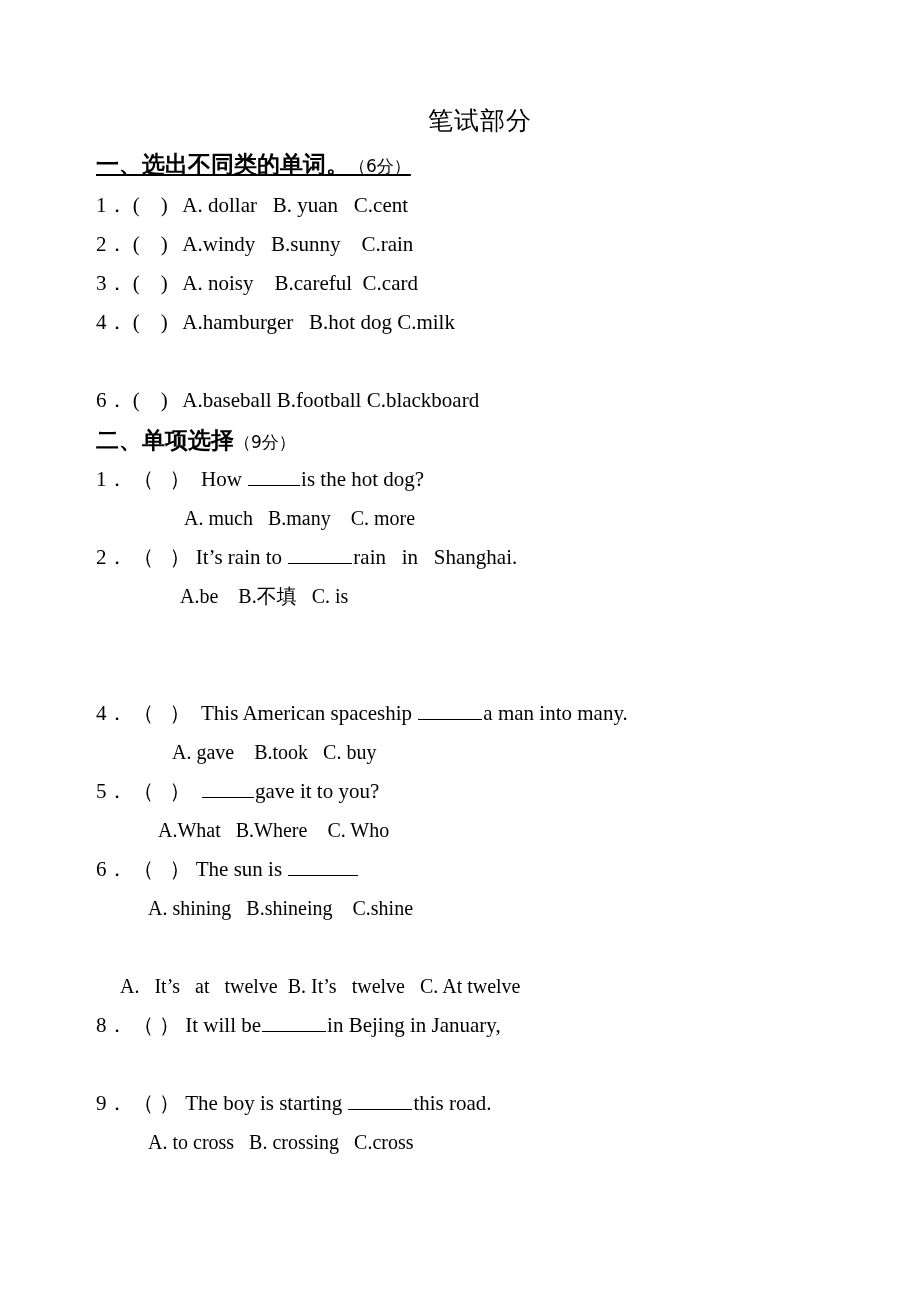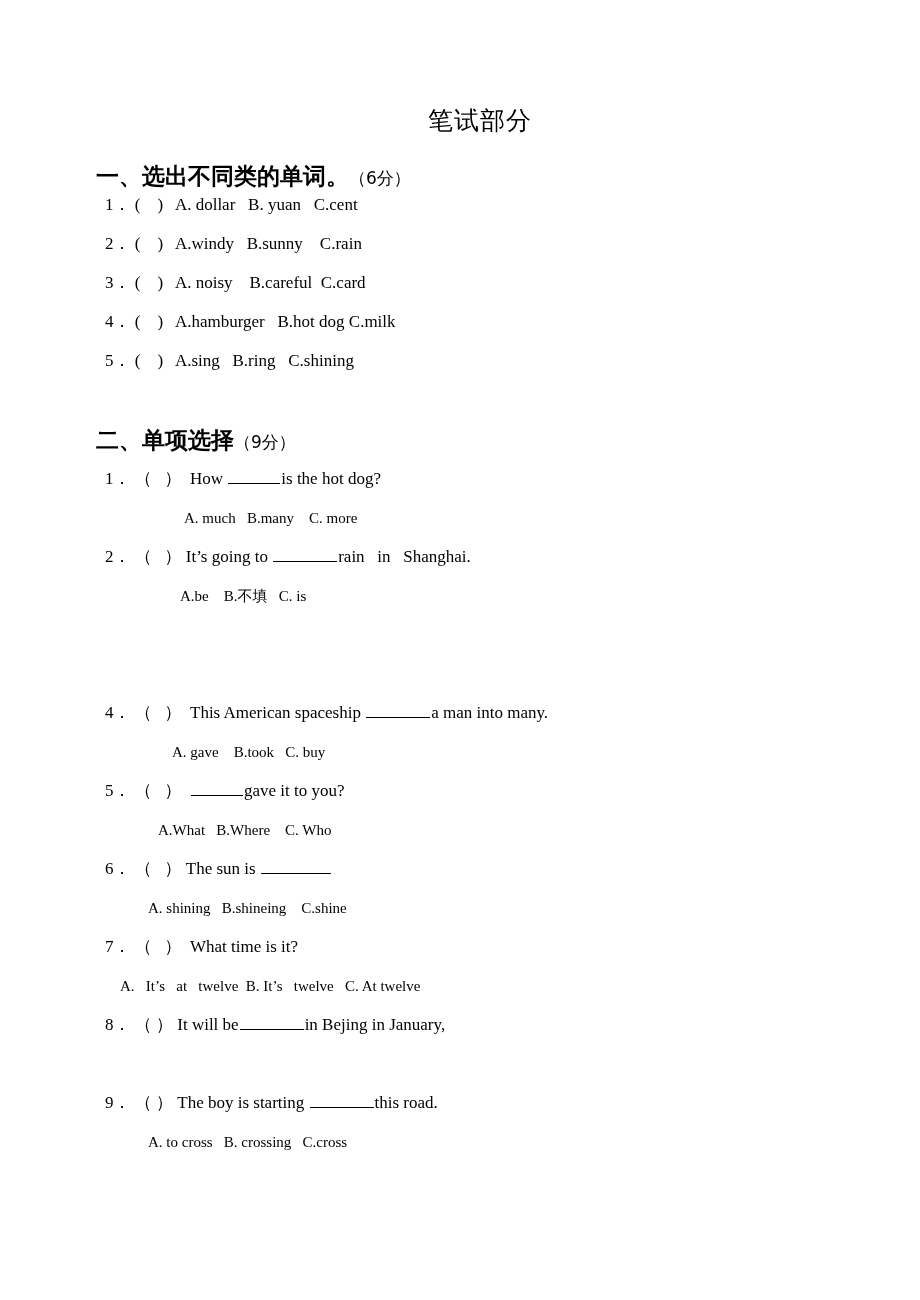--- a/index.html
+++ b/index.html
@@ -51,34 +51,34 @@
     font-size: 23px;
     line-height: 32px;
     white-space: nowrap;
   }
   .section-heading .pts-cn {
     font-family: "DejaVu Sans", "Liberation Sans", sans-serif;
     font-weight: 400;
     font-size: 17px;
   }
 
-  #sec1-heading { top: 160px; }
+  #sec1-heading { top: 148px; text-decoration: underline; }
   #sec2-heading { top: 424px; }
 
   
   .qline {
     position: absolute;
-    left: 105px;
-    font-size: 17px;
+    left: 96px;
+    font-size: 21px;
     line-height: 30px;
     white-space: pre;
   }
   .optline {
     position: absolute;
-    font-size: 15px;
+    font-size: 20px;
     line-height: 30px;
     white-space: pre;
   }
 
   
   .blank {
     display: inline-block;
     border-bottom: 1.5px solid #000;
     vertical-align: baseline;
     height: 17px;
@@ -98,42 +98,41 @@
   <div class="section-heading" id="sec1-heading"><span>一、</span><span>选出不同类的单词。</span><span class="pts-cn">（6分）</span></div>
 
   <div class="qline" style="top:190px"><span>1．</span> <span>(    )</span>   <span>A. dollar   B. yuan   C.cent</span></div>
 
   <div class="qline" style="top:229px"><span>2．</span> <span>(    )</span>   <span>A.windy   B.sunny    C.rain</span></div>
 
   <div class="qline" style="top:268px"><span>3．</span> <span>(    )</span>   <span>A. noisy    B.careful  C.card</span></div>
 
   <div class="qline" style="top:307px"><span>4．</span> <span>(    )</span>   <span>A.hamburger   B.hot dog C.milk</span></div>
 
-  <div class="qline" style="top:346px"><span>5．</span> <span>(    )</span>   <span>A.sing   B.ring   C.shining</span></div>
 
+  <div class="qline" style="top:385px"><span>6．</span> <span>(    )</span>   <span>A.baseball B.football C.blackboard</span></div>
 
   <div class="section-heading" id="sec2-heading"><span>二、</span><span>单项选择</span><span class="pts-cn">（9分）</span></div>
 
   <div class="qline" style="top:464px"><span>1．</span> <span>（   ）</span><span>  How </span><span class="blank b5"></span><span>is the hot dog?</span></div>
   <div class="optline" style="left:184px; top:503px">A. much   B.many    C. more</div>
 
-  <div class="qline" style="top:542px"><span>2．</span> <span>（   ）</span><span> It’s going to </span><span class="blank b6"></span><span>rain   in   Shanghai.</span></div>
+  <div class="qline" style="top:542px"><span>2．</span> <span>（   ）</span><span> It’s rain to </span><span class="blank b6"></span><span>rain   in   Shanghai.</span></div>
   <div class="optline cn" style="left:180px; top:581px">A.be    B.不填   C. is</div>
 
 
   <div class="qline" style="top:698px"><span>4．</span> <span>（   ）</span><span>  This American spaceship </span><span class="blank b6"></span><span>a man into many.</span></div>
   <div class="optline" style="left:172px; top:737px">A. gave    B.took   C. buy</div>
 
   <div class="qline" style="top:776px"><span>5．</span> <span>（   ）</span><span>  </span><span class="blank b5"></span><span>gave it to you?</span></div>
   <div class="optline" style="left:158px; top:815px">A.What   B.Where    C. Who</div>
 
   <div class="qline" style="top:854px"><span>6．</span> <span>（   ）</span><span> The sun is </span><span class="blank b7"></span><span></span></div>
   <div class="optline" style="left:148px; top:893px">A. shining   B.shineing    C.shine</div>
 
-  <div class="qline" style="top:932px"><span>7．</span> <span>（   ）</span><span>  What time is it?</span></div>
   <div class="optline" style="left:120px; top:971px">A.   It’s   at   twelve  B. It’s   twelve   C. At twelve</div>
 
   <div class="qline" style="top:1010px"><span>8．</span> <span>（ ）</span><span> It will be</span><span class="blank b6"></span><span>in Bejing in January,</span></div>
 
   <div class="qline" style="top:1088px"><span>9．</span> <span>（ ）</span><span> The boy is starting </span><span class="blank b6"></span><span>this road.</span></div>
   <div class="optline" style="left:148px; top:1127px">A. to cross   B. crossing   C.cross</div>
 
 </div>
 
 </body></html>

